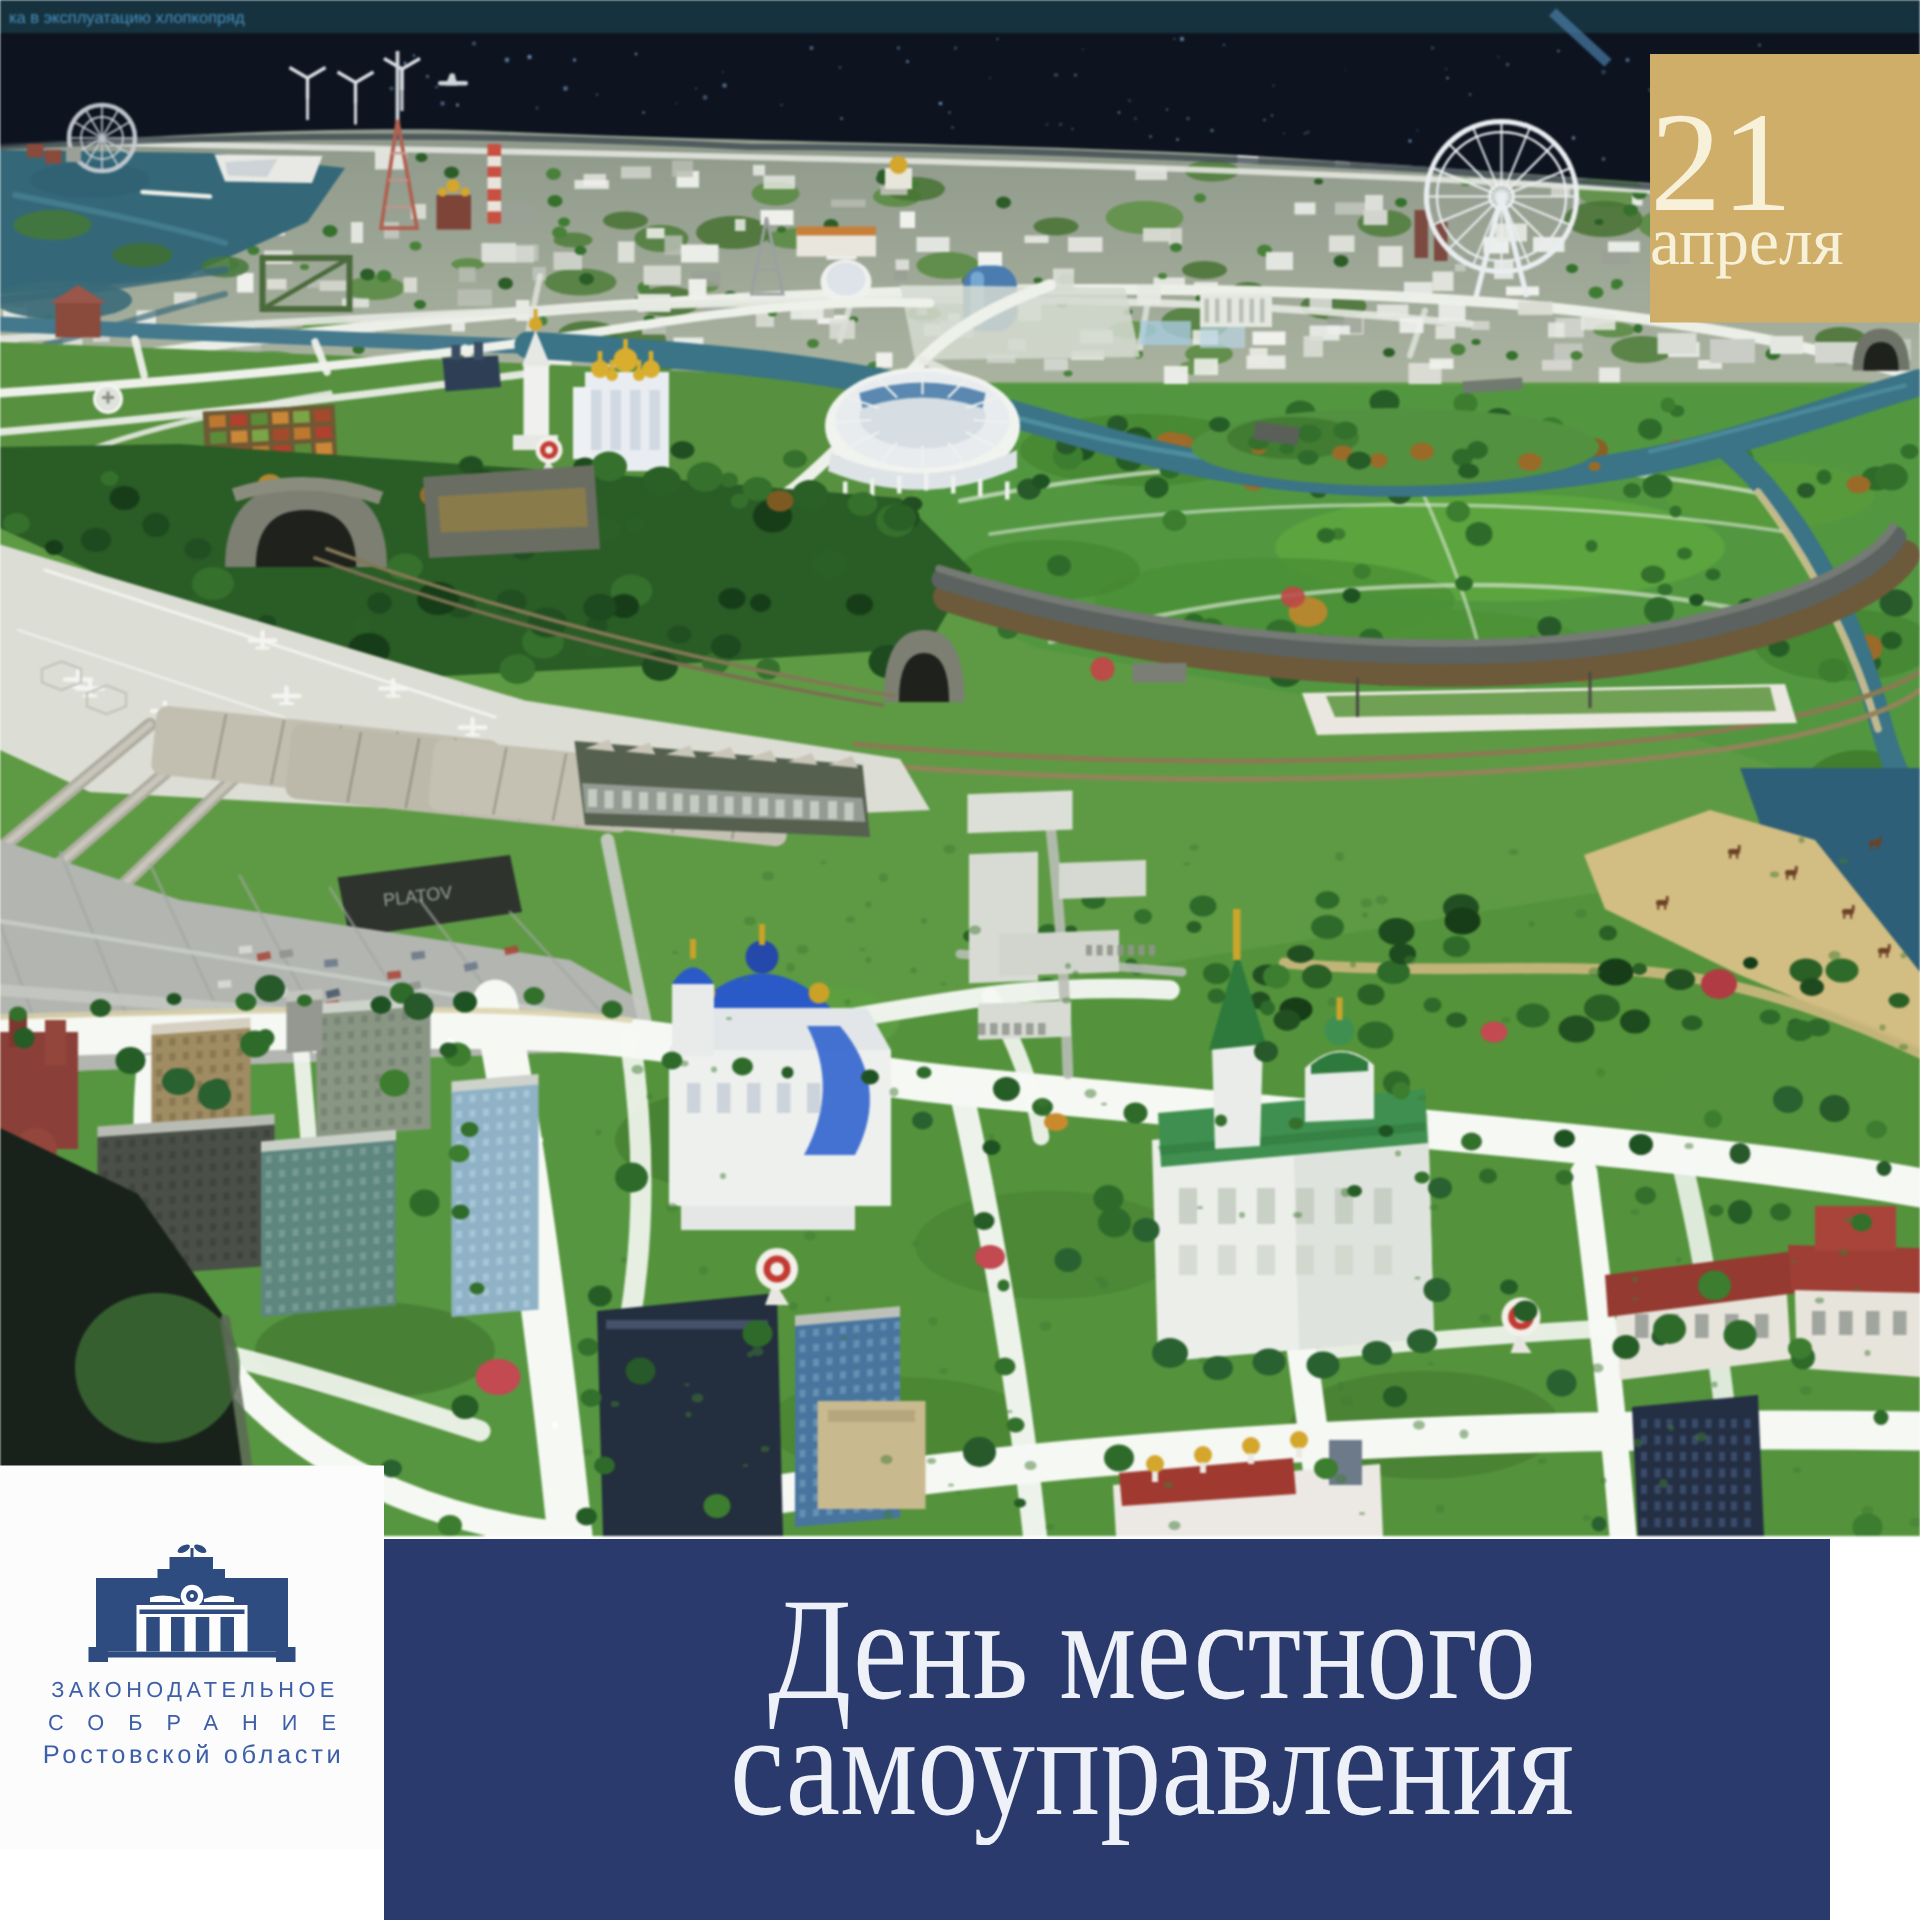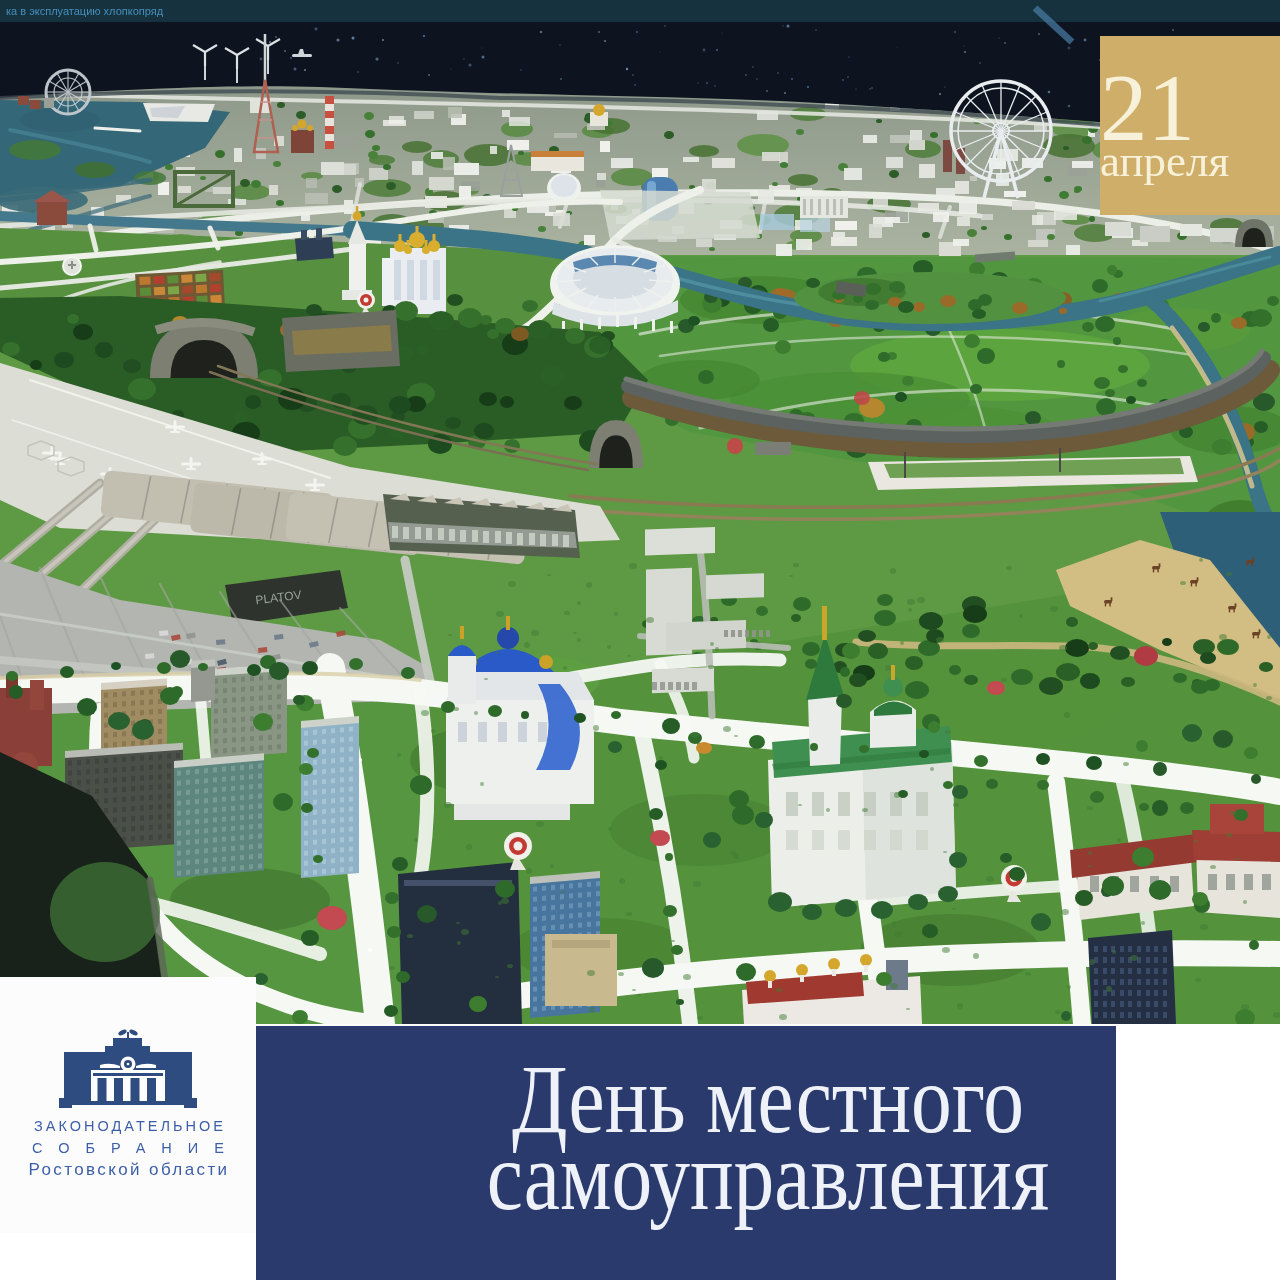--- a/index.html
+++ b/index.html
@@ -1,21 +1,21 @@
 <!DOCTYPE html>
 <html><head><meta charset="utf-8">
 <style>
 html,body{margin:0;padding:0;width:1280px;height:1280px;overflow:hidden;background:#fff;}
 #stage{position:relative;width:1280px;height:1280px;font-family:"Liberation Sans",sans-serif;}
 #photo{position:absolute;left:0;top:0;width:1280px;height:1024px;filter:blur(0.6px);}
 #datebox{position:absolute;left:1100px;top:36px;width:196px;height:179px;background:#cfae69;color:#f8f1da;font-family:"Liberation Serif",serif;}
 #datebox .d1{font-size:95px;line-height:95px;margin-top:25px;}
 #datebox .d2{font-size:45px;line-height:45px;margin-top:-17px;}
 #whitebox{position:absolute;left:0;top:977px;width:256px;height:256px;background:#fcfcfc;}
-#banner{position:absolute;left:256px;top:1026px;width:860px;height:254px;background:#2b3a6d;}
+#banner{position:absolute;left:256px;top:1026px;width:964px;height:254px;background:#2b3a6d;}
 #banner .t{position:absolute;left:0;width:1024px;text-align:center;color:#eef2f8;font-family:"Liberation Serif",serif;font-size:97px;line-height:97px;transform:scaleX(0.84);transform-origin:center top;}
 #banner .l1{top:25px;}
 #banner .l2{top:102px;}
 #logo{position:absolute;left:0;top:0;width:256px;height:256px;}
 </style></head>
 <body>
 <div id="stage">
 <svg id="photo" viewBox="0 0 1280 1024" preserveAspectRatio="none" xmlns="http://www.w3.org/2000/svg">
       <rect x="0" y="0" width="1280" height="1024" fill="#5e9a44"></rect>
 <linearGradient id="cb" x1="0" y1="0" x2="0" y2="1">

